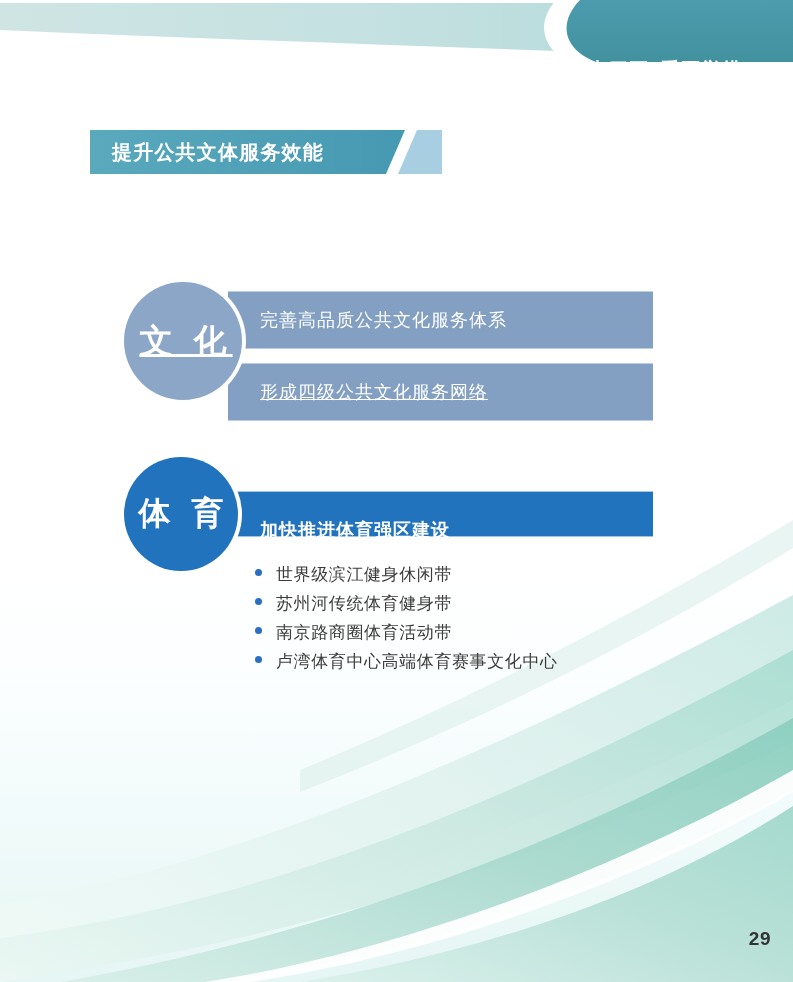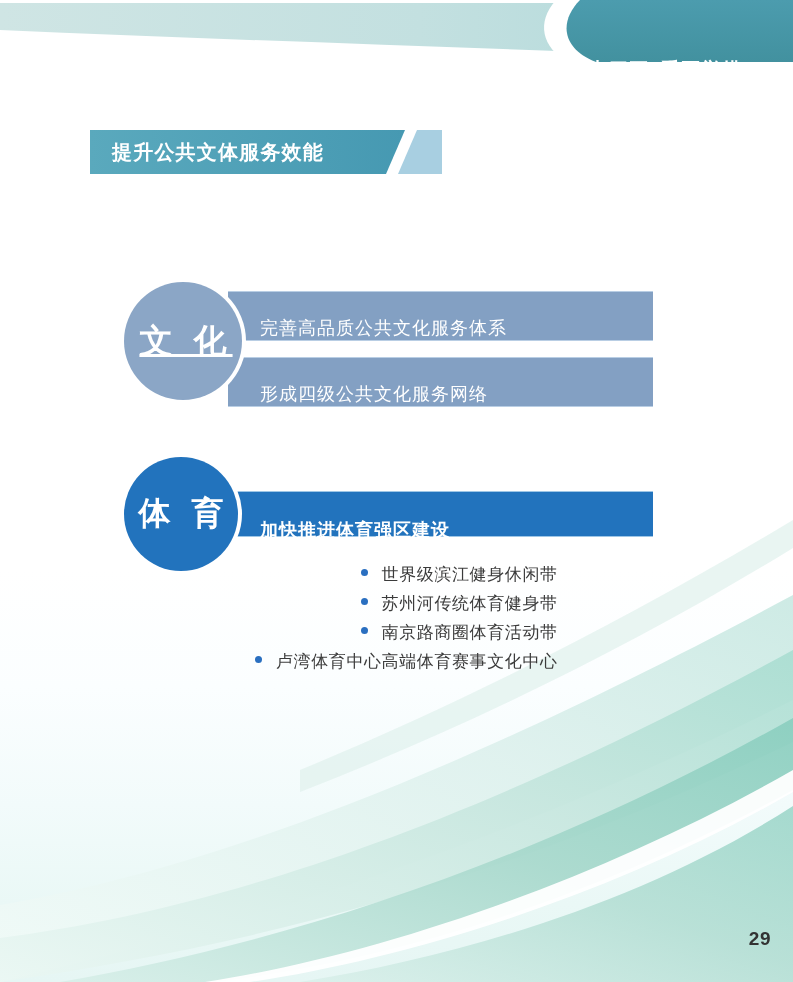--- a/index.html
+++ b/index.html
@@ -123,30 +123,29 @@
     z-index: 2;
   }
   .bar span {
     font-size: 18px;
     letter-spacing: 1px;
     line-height: 24px;
   }
   .bar-culture {
     left: 228px;
     width: 425px;
-    height: 50px;
+    height: 58px;
     background: #83a0c3;
     border-top: 1px solid #b9cee4;
     border-bottom: 1px solid #b9cee4;
     padding-left: 32px;
     box-sizing: border-box;
-    align-items: flex-end;
   }
   .bar-culture-1 { top: 9px; }
-  .bar-culture-2 { top: 75px; }
+  .bar-culture-2 { top: 81px; text-decoration: underline; }
 
   .bar-sports {
     left: 228px;
     top: 34px;
     width: 425px;
     height: 46px;
     background: #2273bd;
     border-top: 1px solid #9ec6e6;
     border-bottom: 1px solid #9ec6e6;
     padding-left: 32px;
@@ -162,21 +161,20 @@
     top: 105px;
     margin: 0;
     padding: 0;
     list-style: none;
     z-index: 2;
   }
   .bullet-item {
     display: flex;
     align-items: baseline;
     height: 29px;
-    justify-content: flex-end;
   }
   .bullet-dot {
     width: 7px;
     height: 7px;
     border-radius: 50%;
     background: #2a6fc0;
     margin-right: 14px;
     flex: 0 0 auto;
     position: relative;
     top: -4px;

